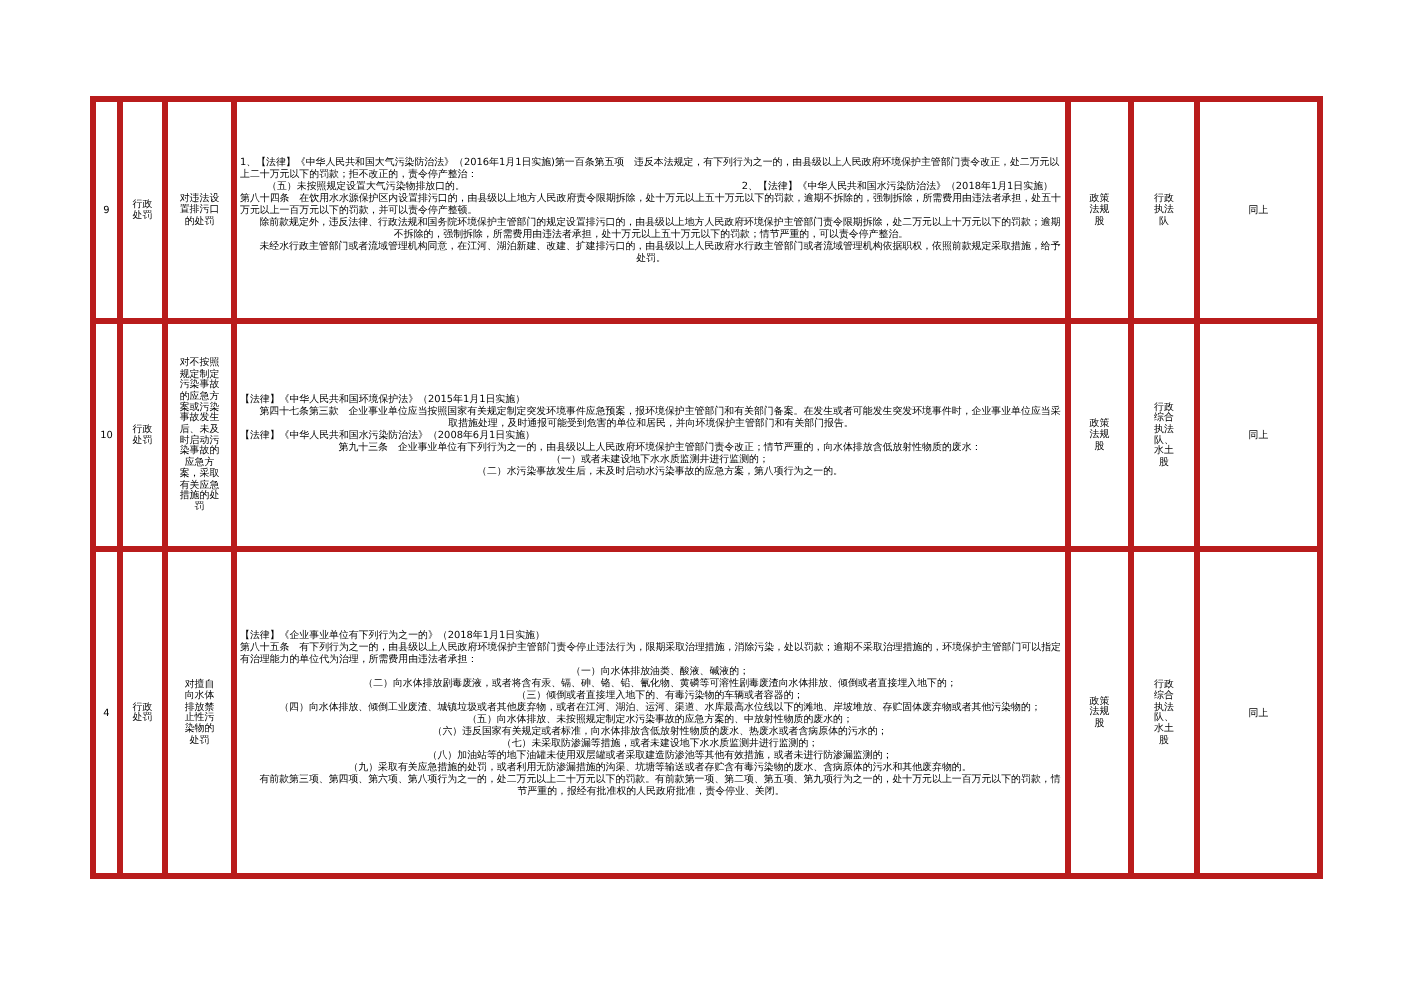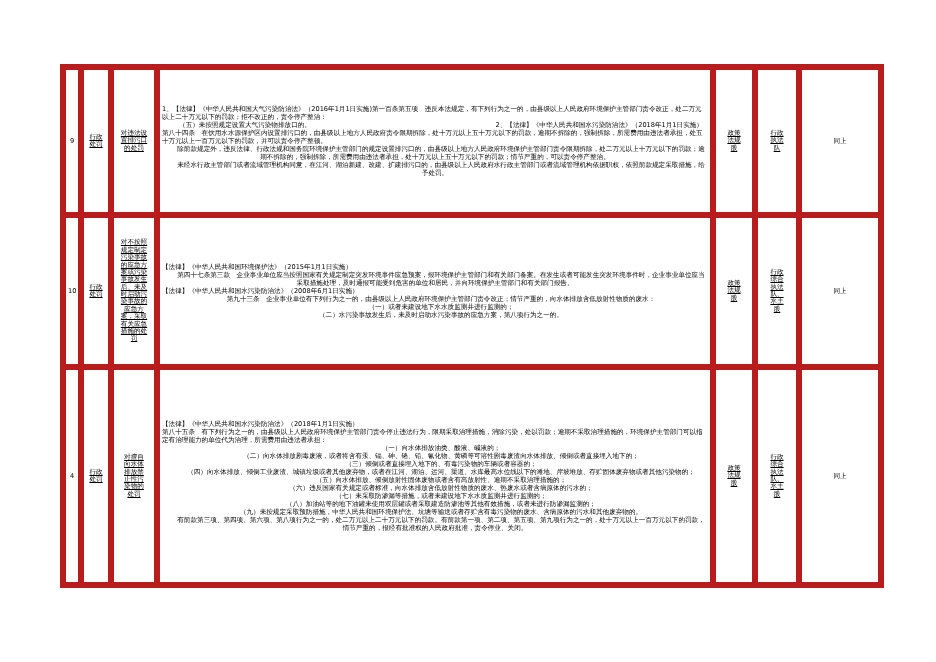--- a/index.html
+++ b/index.html
@@ -22,21 +22,21 @@
   }
   table.doc-table {
     position: absolute;
     left: 60px;
     top: 64px;
     width: 818px;
     border-collapse: collapse;
     table-layout: fixed;
   }
   table.doc-table td {
-    border: 6px solid #b91c1c;
+    border: 4px solid #b91c1c;
     vertical-align: middle;
     padding: 2px 2px;
     font-size: 6.6px;
     line-height: 1.22;
   }
   
   col.c-num    { width: 18px; }
   col.c-type   { width: 30px; }
   col.c-item   { width: 46px; }
   col.c-basis  { width: 556px; }
@@ -55,21 +55,20 @@
   }
   td.note {
     font-size: 8px;
   }
   
   .vcell {
     display: block;
     margin: 0 auto;
     line-height: 1.12;
     letter-spacing: 0;
-    text-decoration: underline;
   }
   .vcell.w2 { width: 14px; }
   .vcell.w3 { width: 22px; }
   .vcell.w4 { width: 30px; }
   td.basis {
     text-align: left;
     vertical-align: top;
     padding: 3px 4px 3px 4px;
     font-size: 6.5px;
     line-height: 1.28;
@@ -153,31 +152,31 @@
 
       <tr style="height:218px;">
         <td class="num">4</td>
         <td class="type">
           <span class="vcell w2">行政处罚</span>
         </td>
         <td class="item">
           <span class="vcell w3">对擅自向水体排放禁止性污染物的处罚</span>
         </td>
         <td class="basis clip">
-          <p>【法律】《中华人民共和国水污染防治法》（2018年1月1日实施）</p>
+          <p>【法律】《企业事业单位有下列行为之一的》（2018年1月1日实施）</p>
           <p>第八十五条　有下列行为之一的，由县级以上人民政府环境保护主管部门责令停止违法行为，限期采取治理措施，消除污染，处以罚款；逾期不采取治理措施的，环境保护主管部门可以指定有治理能力的单位代为治理，所需费用由违法者承担：</p>
           <p class="ind">（一）向水体排放油类、酸液、碱液的；</p>
           <p class="ind">（二）向水体排放剧毒废液，或者将含有汞、镉、砷、铬、铅、氰化物、黄磷等可溶性剧毒废渣向水体排放、倾倒或者直接埋入地下的；</p>
           <p class="ind">（三）倾倒或者直接埋入地下的、有毒污染物的车辆或者容器的；</p>
           <p class="ind">（四）向水体排放、倾倒工业废渣、城镇垃圾或者其他废弃物，或者在江河、湖泊、运河、渠道、水库最高水位线以下的滩地、岸坡堆放、存贮固体废弃物或者其他污染物的；</p>
-          <p class="ind">（五）向水体排放、倾倒放射性固体废物或者含有高放射性、逾期不采取治理措施的；</p>
+          <p class="ind">（五）向水体排放、未按照规定制定水污染事故的应急方案的、中放射性物质的废水的；</p>
           <p class="ind">（六）违反国家有关规定或者标准，向水体排放含低放射性物质的废水、热废水或者含病原体的污水的；</p>
           <p class="ind">（七）未采取防渗漏等措施，或者未建设地下水水质监测井进行监测的；</p>
           <p class="ind">（八）加油站等的地下油罐未使用双层罐或者采取建造防渗池等其他有效措施，或者未进行防渗漏监测的；</p>
-          <p class="ind">（九）未按规定采取预防措施，中华人民共和国环境保护法、坑塘等输送或者存贮含有毒污染物的废水、含病原体的污水和其他废弃物的。</p>
+          <p class="ind">（九）采取有关应急措施的处罚，或者利用无防渗漏措施的沟渠、坑塘等输送或者存贮含有毒污染物的废水、含病原体的污水和其他废弃物的。</p>
           <p class="ind">有前款第三项、第四项、第六项、第八项行为之一的，处二万元以上二十万元以下的罚款。有前款第一项、第二项、第五项、第九项行为之一的，处十万元以上一百万元以下的罚款，情节严重的，报经有批准权的人民政府批准，责令停业、关闭。</p>
         </td>
         <td class="dept">
           <span class="vcell w2">政策法规股</span>
         </td>
         <td class="unit">
           <span class="vcell w2">行政综合执法队、水土股</span>
         </td>
         <td class="note">同上</td>
       </tr>

